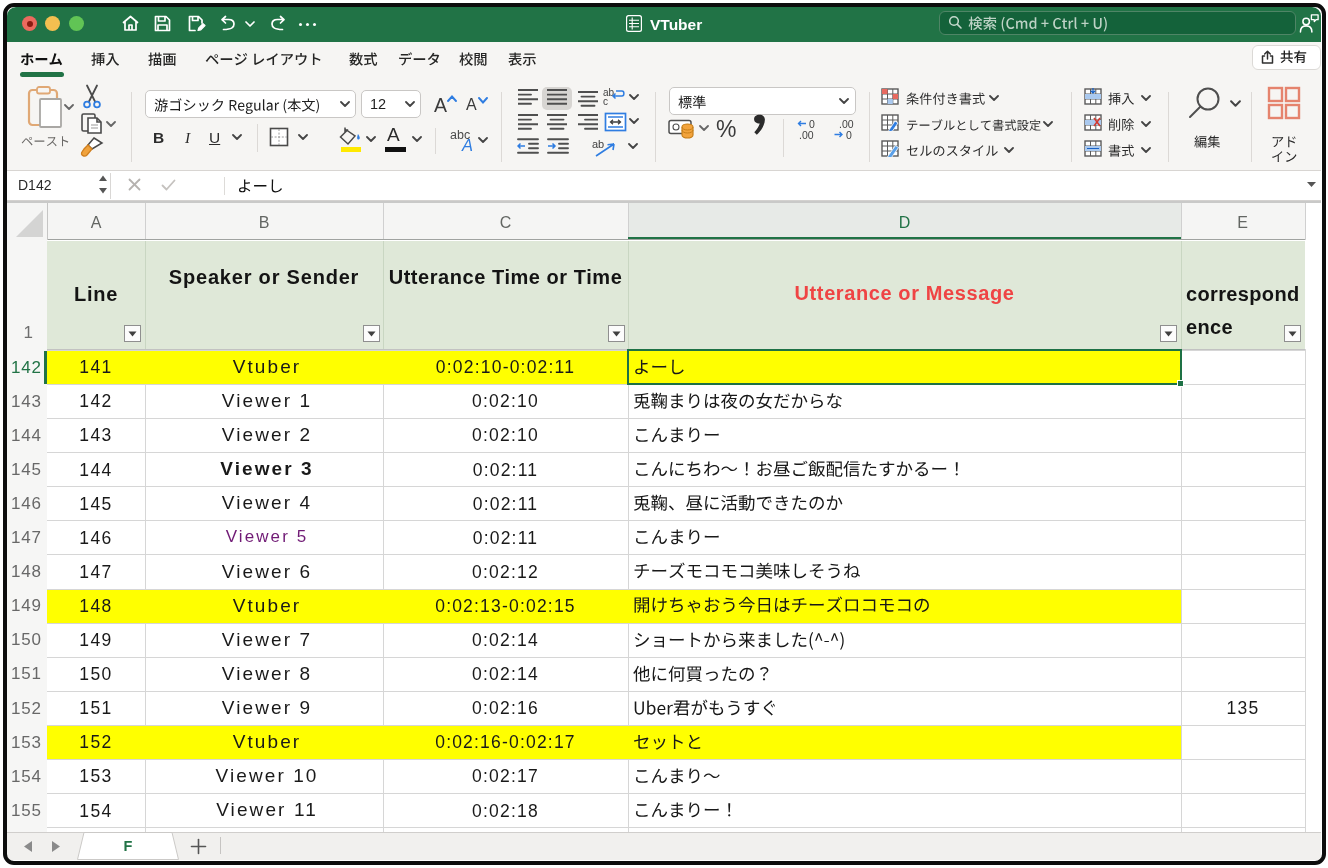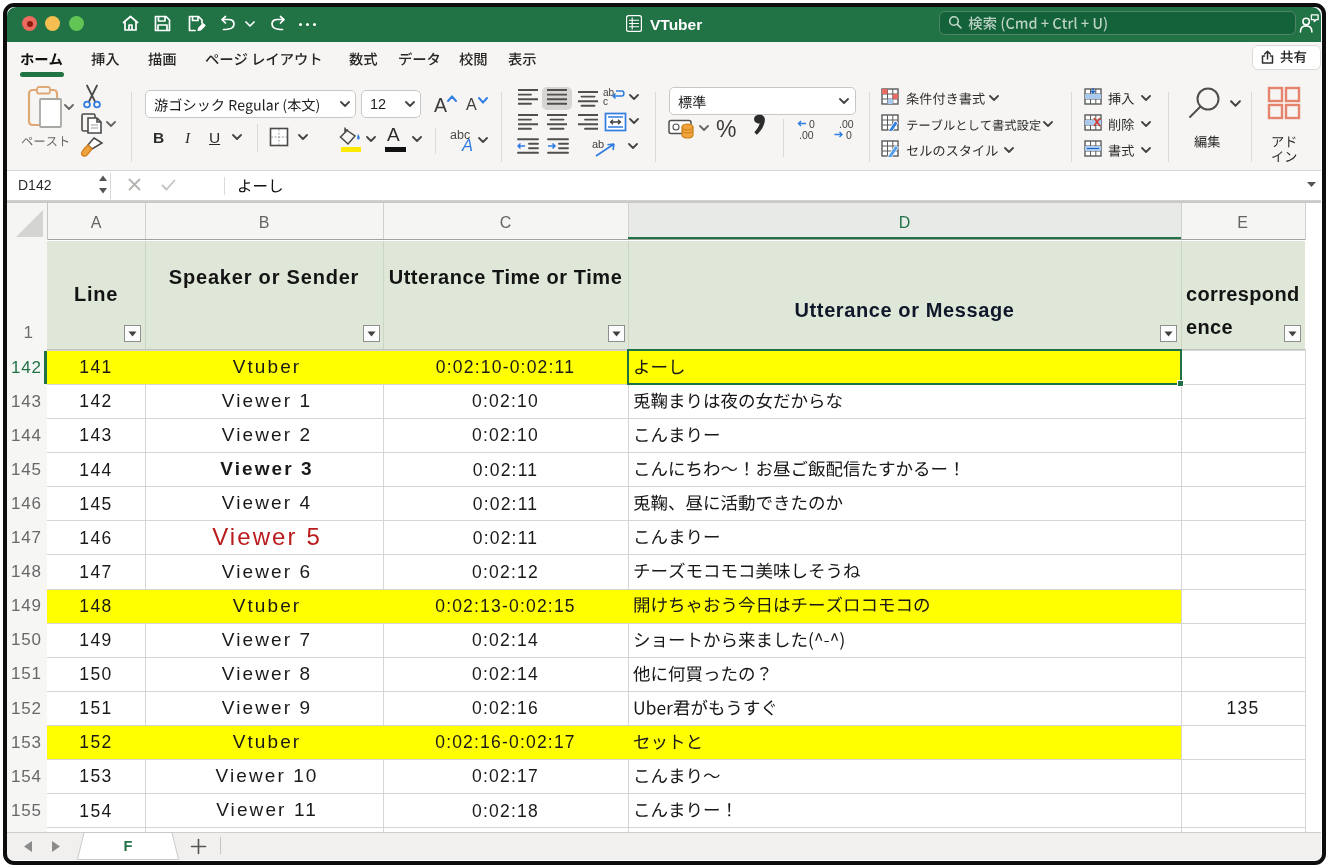--- a/index.html
+++ b/index.html
@@ -509,21 +509,21 @@
         <div style="position:absolute;left:47.0px;top:239.5px;width:1274.0px;height:592.5px;background:#fff;"></div>
         <div style="position:absolute;left:47.0px;top:240.5px;width:1258.0px;height:108.5px;background:#dfe8d8;"></div>
         <div style="position:absolute;left:145.0px;top:240.5px;width:1.0px;height:108.5px;background:#c9d6c2;"></div>
         <div style="position:absolute;left:383.0px;top:240.5px;width:1.0px;height:108.5px;background:#c9d6c2;"></div>
         <div style="position:absolute;left:628.0px;top:240.5px;width:1.0px;height:108.5px;background:#c9d6c2;"></div>
         <div style="position:absolute;left:1181.0px;top:240.5px;width:1.0px;height:108.5px;background:#c9d6c2;"></div>
         <div style="position:absolute;left:33.0px;transform:translateX(-100%);top:322.6px;font-family:'Liberation Sans',sans-serif;font-size:17.0px;font-weight:400;color:#6e6e6e;line-height:19.5px;white-space:nowrap;">1</div>
         <div style="position:absolute;left:96.0px;transform:translateX(-50%);top:282.9px;font-family:'Liberation Sans',sans-serif;font-size:20.0px;font-weight:700;color:#141414;line-height:23.0px;white-space:nowrap;letter-spacing:0.7px;">Line</div>
         <div style="position:absolute;left:264.0px;transform:translateX(-50%);top:266px;font-family:'Liberation Sans',sans-serif;font-size:20.0px;font-weight:700;color:#141414;line-height:23.0px;white-space:nowrap;letter-spacing:0.8px;">Speaker or Sender</div>
         <div style="position:absolute;left:505.5px;transform:translateX(-50%);top:265.9px;font-family:'Liberation Sans',sans-serif;font-size:20.0px;font-weight:700;color:#141414;line-height:23.0px;white-space:nowrap;letter-spacing:0.55px;">Utterance Time or Time</div>
-        <div style="position:absolute;left:904.5px;transform:translateX(-50%);top:299px;font-family:'Liberation Sans',sans-serif;font-size:20.0px;font-weight:700;color:#0f172a;line-height:23.0px;white-space:nowrap;letter-spacing:0.6px;">Utterance or Message</div>
+        <div style="position:absolute;left:904.5px;transform:translateX(-50%);top:282px;font-family:'Liberation Sans',sans-serif;font-size:20.0px;font-weight:700;color:#ef4444;line-height:23.0px;white-space:nowrap;letter-spacing:0.6px;">Utterance or Message</div>
         <div style="position:absolute;left:1186.0px;top:282.9px;font-family:'Liberation Sans',sans-serif;font-size:20.0px;font-weight:700;color:#141414;line-height:23.0px;white-space:nowrap;letter-spacing:0.35px;">correspond</div>
         <div style="position:absolute;left:1186.0px;top:315.9px;font-family:'Liberation Sans',sans-serif;font-size:20.0px;font-weight:700;color:#141414;line-height:23.0px;white-space:nowrap;letter-spacing:0.35px;">ence</div>
         <svg style="position:absolute;left:123.5px;top:324.5px" width="17" height="17" viewBox="0 0 17 17">
 <rect x="0.5" y="0.5" width="16" height="16" fill="#fcfcfc" stroke="#8f8f8f"></rect>
 <path d="M4.5 6.5 h8 l-4 5 z" fill="#3f3f3f"></path>
         </svg>
         <svg style="position:absolute;left:362.5px;top:324.5px" width="17" height="17" viewBox="0 0 17 17">
 <rect x="0.5" y="0.5" width="16" height="16" fill="#fcfcfc" stroke="#8f8f8f"></rect>
 <path d="M4.5 6.5 h8 l-4 5 z" fill="#3f3f3f"></path>
         </svg>
@@ -602,21 +602,21 @@
         <div style="position:absolute;left:633.0px;top:460.0px;line-height:0"><svg width="332.5" height="18.4" viewBox="0 0 19000 1050" style="overflow:visible">
             <path transform="translate(0 880) scale(1 -1)" fill="#191919" d="M235 702V620C314 614 399 609 499 609C592 609 701 616 769 621V703C697 696 595 689 499 689C399 689 307 693 235 702ZM275 299 194 307C185 266 173 219 173 168C173 42 291 -25 494 -25C636 -25 763 -10 835 10L834 96C759 71 630 56 492 56C332 56 254 109 254 185C254 222 262 259 275 299ZM1547 742 1459 778C1447 749 1434 724 1422 701C1368 604 1149 194 1076 -8L1162 -38C1175 12 1218 130 1248 190C1287 268 1362 350 1443 350C1488 350 1513 324 1516 280C1519 225 1517 148 1520 90C1524 31 1558 -37 1665 -37C1810 -37 1894 75 1947 236L1881 290C1855 184 1789 46 1678 46C1634 46 1600 67 1597 117C1594 166 1595 243 1593 302C1590 381 1542 423 1476 423C1428 423 1375 405 1327 361C1379 458 1471 624 1515 693C1527 712 1538 730 1547 742ZM2456 675V595C2566 583 2760 583 2867 595V676C2767 661 2565 657 2456 675ZM2495 268 2423 275C2412 226 2406 191 2406 157C2406 63 2481 7 2649 7C2752 7 2836 16 2899 28L2897 112C2816 94 2739 86 2649 86C2513 86 2480 130 2480 176C2480 203 2485 231 2495 268ZM2265 752 2176 760C2176 738 2173 712 2169 689C2157 606 2124 435 2124 288C2124 153 2141 38 2161 -33L2233 -28C2232 -18 2231 -4 2230 7C2229 18 2232 37 2235 52C2244 99 2280 205 2306 276L2264 308C2247 267 2223 207 2206 162C2200 211 2197 253 2197 302C2197 414 2228 593 2247 685C2251 703 2260 735 2265 752ZM3112 656 3113 578C3171 572 3235 568 3303 568H3304C3279 455 3239 312 3188 212L3263 185C3272 203 3281 216 3294 231C3360 311 3470 352 3589 352C3706 352 3768 294 3768 219C3768 55 3543 15 3312 47L3332 -32C3636 -65 3850 13 3850 221C3850 338 3757 419 3598 419C3493 419 3403 395 3316 334C3338 391 3361 486 3379 570C3509 575 3668 592 3785 612L3784 689C3661 662 3514 646 3394 641L3405 699C3410 725 3416 756 3423 783L3334 788C3335 760 3334 737 3330 705L3319 639H3302C3242 639 3165 647 3112 656ZM4293 720 4288 625C4236 617 4177 610 4144 608C4120 607 4101 606 4079 607L4087 524L4283 551L4276 454C4226 375 4111 219 4055 149L4105 80C4153 148 4219 243 4268 316L4267 277C4265 168 4265 117 4264 21C4264 5 4263 -24 4261 -38H4348C4346 -20 4344 5 4343 23C4338 112 4339 173 4339 264C4339 300 4340 340 4342 382C4433 467 4539 525 4655 525C4787 525 4848 424 4848 347C4849 175 4697 96 4528 72L4565 -3C4783 39 4930 144 4929 345C4928 500 4805 598 4667 598C4572 598 4458 563 4348 472L4353 537C4368 562 4385 589 4398 607L4368 642L4363 640C4370 710 4378 766 4383 791L4289 794C4293 769 4293 742 4293 720ZM5472 352C5542 282 5606 245 5697 245C5803 245 5895 306 5958 420L5887 458C5846 379 5777 326 5698 326C5626 326 5582 357 5528 408C5458 478 5394 515 5303 515C5197 515 5105 454 5042 340L5113 302C5154 381 5223 434 5302 434C5375 434 5418 403 5472 352ZM6467 242H6533L6553 630L6555 748H6445L6447 630ZM6500 -5C6535 -5 6564 21 6564 61C6564 101 6535 128 6500 128C6465 128 6436 101 6436 61C6436 21 6464 -5 6500 -5ZM7721 688 7685 628C7749 594 7860 525 7909 478L7950 542C7901 582 7792 650 7721 688ZM7325 279 7328 102C7328 69 7315 53 7292 53C7253 53 7183 92 7183 138C7183 183 7244 241 7325 279ZM7121 619 7123 543C7157 539 7194 538 7251 538C7272 538 7297 539 7325 541L7324 410V353C7209 304 7105 217 7105 134C7105 45 7235 -32 7313 -32C7367 -32 7401 -2 7401 91L7397 308C7469 333 7540 347 7615 347C7710 347 7787 301 7787 216C7787 124 7707 77 7619 60C7582 52 7539 52 7502 53L7530 -28C7565 -26 7609 -24 7654 -14C7791 19 7867 96 7867 217C7867 337 7762 416 7616 416C7550 416 7472 403 7396 379V414L7398 549C7471 557 7549 570 7608 584L7606 662C7549 645 7473 631 7400 622L7404 730C7405 753 7408 781 7411 799H7322C7325 782 7327 748 7327 728L7326 614C7298 612 7272 611 7249 611C7212 611 7176 612 7121 619ZM8083 22V-46H8924V22ZM8333 254H8675V157H8333ZM8333 404H8675V308H8333ZM8177 795V655C8177 516 8161 323 8032 183C8048 173 8078 144 8089 129C8195 245 8234 404 8247 540H8686C8692 513 8699 487 8708 461H8264V100H8747V358C8789 264 8845 186 8915 136C8927 157 8951 185 8970 200C8870 262 8797 394 8757 540H8854V795ZM8252 731H8779V605H8251L8252 654ZM9217 691V610C9296 603 9381 599 9482 599C9574 599 9683 606 9751 611V693C9679 685 9577 679 9481 679C9381 679 9289 683 9217 691ZM9257 288 9176 296C9166 256 9155 209 9155 157C9155 31 9273 -36 9476 -36C9619 -36 9746 -20 9817 -1L9816 85C9741 61 9612 46 9474 46C9314 46 9237 98 9237 175C9237 212 9244 249 9257 288ZM9779 803 9725 780C9753 742 9787 681 9807 640L9861 665C9840 705 9804 767 9779 803ZM9889 843 9836 820C9865 782 9898 725 9919 682L9974 706C9954 743 9916 806 9889 843ZM10635 459H10861C10837 353 10800 263 10752 189C10700 267 10661 359 10635 459ZM10506 791V439C10506 320 10499 172 10440 48C10420 99 10385 167 10351 219L10290 195C10306 170 10321 141 10336 112L10176 65V250H10428V576H10307V670H10243V576H10108V46L10039 28L10066 -42C10151 -15 10258 20 10363 55C10372 32 10380 11 10386 -6L10419 9C10410 -7 10400 -22 10388 -37C10404 -46 10434 -67 10446 -80C10559 60 10576 274 10576 432C10607 318 10651 215 10708 129C10656 66 10594 17 10526 -19C10541 -30 10565 -60 10575 -76C10640 -40 10700 8 10752 70C10801 10 10858 -40 10924 -76C10935 -57 10958 -30 10974 -16C10906 18 10846 67 10796 128C10864 228 10916 356 10944 514L10899 530L10886 528H10576V721H10943V791ZM10176 388H10360V306H10176ZM10176 443V520H10360V443ZM10225 840C10187 760 10116 661 10016 588C10032 578 10053 556 10065 541C10161 615 10228 706 10272 778C10328 728 10390 656 10421 611L10471 664C10434 715 10359 788 10297 840ZM11554 795V723H11858V480H11557V46C11557 -46 11585 -70 11678 -70C11697 -70 11825 -70 11846 -70C11937 -70 11959 -24 11968 139C11947 144 11916 158 11898 171C11893 27 11886 1 11841 1C11813 1 11707 1 11686 1C11640 1 11631 8 11631 46V408H11858V340H11930V795ZM11143 158H11420V54H11143ZM11143 214V553H11211V474C11211 420 11201 355 11143 304C11153 298 11169 283 11176 274C11239 332 11253 412 11253 473V553H11309V364C11309 316 11321 307 11361 307C11368 307 11402 307 11410 307H11420V214ZM11057 801V734H11201V618H11082V-76H11143V-7H11420V-62H11482V618H11369V734H11505V801ZM11255 618V734H11314V618ZM11352 553H11420V351L11417 353C11415 351 11413 350 11402 350C11395 350 11370 350 11365 350C11353 350 11352 352 11352 365ZM12405 793V731H12867V793ZM12393 515V453H12885V515ZM12393 376V314H12883V376ZM12311 654V591H12962V654ZM12383 237V-80H12455V-33H12819V-77H12894V237ZM12455 30V176H12819V30ZM12277 837C12218 686 12121 537 12020 441C12033 424 12054 384 12062 367C12100 405 12137 450 12173 499V-77H12245V609C12284 675 12319 745 12347 815ZM13537 482V408C13599 415 13660 418 13723 418C13781 418 13840 413 13891 406L13893 482C13839 488 13779 491 13720 491C13656 491 13590 487 13537 482ZM13558 239 13483 246C13475 204 13468 167 13468 128C13468 29 13554 -19 13712 -19C13785 -19 13851 -13 13905 -5L13908 76C13847 63 13778 56 13713 56C13570 56 13544 102 13544 149C13544 175 13549 206 13558 239ZM13221 620C13185 620 13149 621 13101 627L13104 549C13140 547 13176 545 13220 545C13248 545 13279 546 13312 548C13304 512 13295 474 13286 441C13249 300 13178 97 13118 -6L13206 -36C13258 74 13326 280 13362 422C13374 466 13385 512 13394 556C13464 564 13537 575 13602 590V669C13541 653 13475 641 13410 633L13425 707C13429 727 13437 765 13443 787L13347 795C13349 774 13348 740 13344 712C13341 692 13336 660 13329 625C13290 622 13254 620 13221 620ZM14568 372C14577 278 14538 231 14480 231C14424 231 14378 268 14378 330C14378 395 14427 436 14479 436C14519 436 14552 417 14568 372ZM14096 653 14098 576C14223 585 14393 592 14545 593L14546 492C14526 499 14504 503 14479 503C14384 503 14303 428 14303 329C14303 220 14383 162 14467 162C14501 162 14530 171 14554 189C14514 98 14422 42 14289 12L14356 -54C14589 16 14655 166 14655 301C14655 351 14644 395 14623 429L14621 594H14635C14781 594 14872 592 14928 589L14929 663C14881 663 14758 664 14636 664H14621L14622 729C14623 742 14625 781 14627 792H14536C14537 784 14541 755 14542 729L14544 663C14395 661 14207 655 14096 653ZM15782 674 15709 641C15780 558 15858 382 15887 279L15965 316C15931 409 15844 593 15782 674ZM15078 561 15086 474C15112 478 15153 483 15176 486L15303 500C15269 366 15194 138 15092 1L15174 -31C15279 138 15347 364 15384 508C15428 512 15468 515 15492 515C15555 515 15598 498 15598 406C15598 298 15582 168 15550 100C15530 57 15500 49 15463 49C15435 49 15382 56 15340 69L15353 -14C15385 -22 15433 -29 15471 -29C15536 -29 15585 -12 15617 55C15659 138 15675 297 15675 416C15675 551 15602 585 15513 585C15489 585 15447 582 15400 578L15426 721C15430 740 15434 762 15438 780L15345 790C15345 722 15335 644 15319 572C15259 567 15200 562 15167 561C15135 560 15109 559 15078 561ZM16580 33C16555 29 16528 27 16499 27C16421 27 16366 57 16366 105C16366 140 16401 169 16446 169C16522 169 16572 112 16580 33ZM16238 737 16241 654C16262 657 16285 659 16307 660C16360 663 16560 672 16613 674C16562 629 16437 524 16381 478C16323 429 16195 322 16112 254L16169 195C16296 324 16385 395 16552 395C16682 395 16776 321 16776 223C16776 141 16731 83 16651 52C16639 147 16572 229 16447 229C16354 229 16293 168 16293 99C16293 16 16376 -43 16512 -43C16724 -43 16856 61 16856 222C16856 357 16737 457 16571 457C16526 457 16478 452 16432 436C16510 501 16646 617 16696 655C16714 670 16734 683 16752 696L16706 754C16696 751 16682 748 16652 746C16599 741 16361 733 16309 733C16289 733 16261 734 16238 737ZM17102 433V335C17133 338 17186 340 17241 340C17316 340 17715 340 17790 340C17835 340 17877 336 17897 335V433C17875 431 17839 428 17789 428C17715 428 17315 428 17241 428C17185 428 17132 431 17102 433ZM18467 242H18533L18553 630L18555 748H18445L18447 630ZM18500 -5C18535 -5 18564 21 18564 61C18564 101 18535 128 18500 128C18465 128 18436 101 18436 61C18436 21 18464 -5 18500 -5Z"></path>
           </svg></div>
         <div style="position:absolute;left:96.0px;transform:translateX(-50%);top:493.6px;font-family:'Liberation Sans',sans-serif;font-size:17.5px;font-weight:400;color:#191919;line-height:20.1px;white-space:nowrap;letter-spacing:1.4px;">145</div>
         <div style="position:absolute;left:267.0px;transform:translateX(-50%);top:492.3px;font-family:'Liberation Sans',sans-serif;font-size:19.0px;font-weight:400;color:#191919;line-height:21.8px;white-space:nowrap;letter-spacing:2.1px;">Viewer 4</div>
         <div style="position:absolute;left:505.5px;transform:translateX(-50%);top:493.6px;font-family:'Liberation Sans',sans-serif;font-size:17.5px;font-weight:400;color:#191919;line-height:20.1px;white-space:nowrap;letter-spacing:1.2px;">0:02:11</div>
         <div style="position:absolute;left:633.0px;top:494.1px;line-height:0"><svg width="210.0" height="18.4" viewBox="0 0 12000 1050" style="overflow:visible">
             <path transform="translate(0 880) scale(1 -1)" fill="#191919" d="M661 215C715 176 776 117 803 75L854 122C826 163 763 220 709 258ZM149 590V271H418C371 133 271 39 50 -16C67 -32 88 -61 96 -81C344 -14 451 101 499 271H522V40C522 -41 549 -62 652 -62C674 -62 819 -62 843 -62C927 -62 949 -33 960 86C938 90 907 102 891 114C887 20 879 6 837 6C804 6 683 6 658 6C607 6 597 11 597 41V271H860V590H536L539 707C670 721 793 740 890 763L835 823C663 780 343 750 76 737C84 721 92 692 94 673C211 679 337 687 460 699L458 590ZM222 522H456C453 455 447 395 436 340H222ZM533 522H783V340H514C524 396 530 456 533 522ZM1481 513C1502 467 1519 408 1524 368L1574 384C1568 422 1549 481 1527 525ZM1754 537C1742 492 1717 425 1698 382L1743 366C1763 405 1788 466 1810 518ZM1609 572V344H1459V282H1592C1550 197 1482 104 1423 53C1434 37 1449 10 1456 -8C1510 40 1566 120 1609 202V-52H1674V209C1711 167 1756 111 1775 84L1816 135C1795 159 1706 248 1674 277V282H1823V344H1674V572ZM1547 840C1517 721 1467 606 1402 531C1417 521 1443 498 1454 487C1486 526 1516 574 1542 628H1867C1863 189 1856 39 1836 8C1828 -6 1820 -10 1806 -9C1789 -9 1753 -9 1713 -6C1725 -25 1731 -55 1733 -74C1771 -76 1811 -76 1836 -73C1863 -70 1881 -61 1898 -35C1927 9 1929 162 1935 657C1936 667 1936 695 1936 695H1570C1587 737 1601 781 1612 826ZM1070 484V239H1207V167H1039V103H1207V-81H1275V103H1451V167H1275V239H1417V484H1275V550H1371V683H1443V746H1371V839H1303V746H1180V839H1115V746H1046V683H1115V550H1207V484ZM1303 683V608H1180V683ZM1130 427H1212V296H1130ZM1270 427H1356V296H1270ZM2273 -56 2341 2C2279 75 2189 166 2117 224L2052 167C2123 109 2209 23 2273 -56ZM3083 22V-46H3924V22ZM3333 254H3675V157H3333ZM3333 404H3675V308H3333ZM3177 795V655C3177 516 3161 323 3032 183C3048 173 3078 144 3089 129C3195 245 3234 404 3247 540H3686C3692 513 3699 487 3708 461H3264V100H3747V358C3789 264 3845 186 3915 136C3927 157 3951 185 3970 200C3870 262 3797 394 3757 540H3854V795ZM3252 731H3779V605H3251L3252 654ZM4456 675V595C4566 583 4760 583 4867 595V676C4767 661 4565 657 4456 675ZM4495 268 4423 275C4412 226 4406 191 4406 157C4406 63 4481 7 4649 7C4752 7 4836 16 4899 28L4897 112C4816 94 4739 86 4649 86C4513 86 4480 130 4480 176C4480 203 4485 231 4495 268ZM4265 752 4176 760C4176 738 4173 712 4169 689C4157 606 4124 435 4124 288C4124 153 4141 38 4161 -33L4233 -28C4232 -18 4231 -4 4230 7C4229 18 4232 37 4235 52C4244 99 4280 205 4306 276L4264 308C4247 267 4223 207 4206 162C4200 211 4197 253 4197 302C4197 414 4228 593 4247 685C4251 703 4260 735 4265 752ZM5091 774C5152 741 5236 693 5278 662L5322 724C5279 752 5194 798 5133 827ZM5042 499C5103 466 5186 418 5227 390L5269 452C5226 480 5142 525 5083 554ZM5065 -16 5129 -67C5188 26 5258 151 5311 257L5256 306C5198 193 5119 61 5065 -16ZM5320 547V475H5609V309H5392V-79H5462V-36H5819V-74H5891V309H5680V475H5957V547H5680V722C5767 737 5848 756 5914 778L5854 836C5743 797 5540 765 5367 747C5375 730 5385 701 5389 683C5460 690 5535 699 5609 710V547ZM5462 32V240H5819V32ZM6655 827C6655 751 6655 677 6653 606H6534V537H6651C6642 348 6616 185 6529 66V70L6328 49V129H6525V187H6328V248H6523V547H6328V610H6542V669H6328V743C6401 751 6470 760 6524 772L6487 830C6383 806 6201 788 6053 781C6060 765 6068 741 6071 725C6130 727 6195 731 6259 736V669H6042V610H6259V547H6072V248H6259V187H6069V129H6259V42L6042 22L6052 -44C6165 -32 6321 -14 6474 4C6461 -8 6446 -20 6431 -31C6449 -43 6475 -68 6486 -85C6665 48 6710 269 6723 537H6865C6855 171 6843 38 6819 8C6810 -5 6800 -7 6784 -7C6765 -7 6720 -7 6671 -3C6683 -23 6691 -54 6693 -75C6740 -77 6787 -78 6816 -74C6846 -71 6866 -63 6883 -36C6917 6 6927 146 6938 569C6938 578 6938 606 6938 606H6725C6727 677 6728 751 6728 827ZM6134 373H6259V300H6134ZM6328 373H6459V300H6328ZM6134 495H6259V423H6134ZM6328 495H6459V423H6328ZM7079 658 7088 571C7196 594 7451 618 7558 630C7466 575 7371 448 7371 292C7371 69 7582 -30 7767 -37L7796 46C7633 52 7451 114 7451 309C7451 428 7538 580 7680 626C7731 641 7819 642 7876 642V722C7809 719 7715 713 7606 704C7422 689 7233 670 7168 663C7149 661 7117 659 7079 658ZM7732 519 7681 497C7711 456 7740 404 7763 356L7814 380C7793 424 7755 486 7732 519ZM7841 561 7792 538C7823 496 7852 447 7876 398L7928 423C7905 467 7865 528 7841 561ZM8305 265 8227 281C8205 237 8187 195 8188 138C8189 10 8299 -48 8495 -48C8580 -48 8659 -42 8729 -31L8732 49C8660 34 8587 28 8494 28C8337 28 8263 69 8263 152C8263 196 8281 230 8305 265ZM8502 698 8509 673C8413 668 8299 671 8179 685L8184 612C8309 601 8432 599 8528 605L8555 527L8575 475C8462 465 8310 464 8160 480L8164 405C8318 394 8482 396 8604 407C8626 358 8652 309 8682 263C8650 267 8585 274 8532 280L8525 219C8594 211 8688 202 8744 187L8785 248C8771 262 8759 275 8748 291C8722 329 8699 372 8678 415C8748 425 8811 438 8859 451L8847 526C8800 511 8730 493 8647 483L8624 543L8602 612C8671 621 8742 636 8799 652L8788 724C8724 703 8654 688 8583 679C8572 719 8563 760 8559 798L8474 787C8484 759 8494 728 8502 698ZM9537 482V408C9599 415 9660 418 9723 418C9781 418 9840 413 9891 406L9893 482C9839 488 9779 491 9720 491C9656 491 9590 487 9537 482ZM9558 239 9483 246C9475 204 9468 167 9468 128C9468 29 9554 -19 9712 -19C9785 -19 9851 -13 9905 -5L9908 76C9847 63 9778 56 9713 56C9570 56 9544 102 9544 149C9544 175 9549 206 9558 239ZM9221 620C9185 620 9149 621 9101 627L9104 549C9140 547 9176 545 9220 545C9248 545 9279 546 9312 548C9304 512 9295 474 9286 441C9249 300 9178 97 9118 -6L9206 -36C9258 74 9326 280 9362 422C9374 466 9385 512 9394 556C9464 564 9537 575 9602 590V669C9541 653 9475 641 9410 633L9425 707C9429 727 9437 765 9443 787L9347 795C9349 774 9348 740 9344 712C9341 692 9336 660 9329 625C9290 622 9254 620 9221 620ZM10476 642C10465 550 10445 455 10420 372C10369 203 10316 136 10269 136C10224 136 10166 192 10166 318C10166 454 10284 618 10476 642ZM10559 644C10729 629 10826 504 10826 353C10826 180 10700 85 10572 56C10549 51 10518 46 10486 43L10533 -31C10770 0 10908 140 10908 350C10908 553 10759 718 10525 718C10281 718 10088 528 10088 311C10088 146 10177 44 10266 44C10359 44 10438 149 10499 355C10527 448 10546 550 10559 644ZM11782 674 11709 641C11780 558 11858 382 11887 279L11965 316C11931 409 11844 593 11782 674ZM11078 561 11086 474C11112 478 11153 483 11176 486L11303 500C11269 366 11194 138 11092 1L11174 -31C11279 138 11347 364 11384 508C11428 512 11468 515 11492 515C11555 515 11598 498 11598 406C11598 298 11582 168 11550 100C11530 57 11500 49 11463 49C11435 49 11382 56 11340 69L11353 -14C11385 -22 11433 -29 11471 -29C11536 -29 11585 -12 11617 55C11659 138 11675 297 11675 416C11675 551 11602 585 11513 585C11489 585 11447 582 11400 578L11426 721C11430 740 11434 762 11438 780L11345 790C11345 722 11335 644 11319 572C11259 567 11200 562 11167 561C11135 560 11109 559 11078 561Z"></path>
           </svg></div>
         <div style="position:absolute;left:96.0px;transform:translateX(-50%);top:527.7px;font-family:'Liberation Sans',sans-serif;font-size:17.5px;font-weight:400;color:#191919;line-height:20.1px;white-space:nowrap;letter-spacing:1.4px;">146</div>
-        <div style="position:absolute;left:267.0px;transform:translateX(-50%);top:526.4px;font-family:'Liberation Sans',sans-serif;font-size:24px;font-weight:400;color:#b91c1c;line-height:21.8px;white-space:nowrap;letter-spacing:2.1px;">Viewer 5</div>
+        <div style="position:absolute;left:267.0px;transform:translateX(-50%);top:526.4px;font-family:'Liberation Sans',sans-serif;font-size:17px;font-weight:400;color:#701a75;line-height:21.8px;white-space:nowrap;letter-spacing:2.1px;">Viewer 5</div>
         <div style="position:absolute;left:505.5px;transform:translateX(-50%);top:527.7px;font-family:'Liberation Sans',sans-serif;font-size:17.5px;font-weight:400;color:#191919;line-height:20.1px;white-space:nowrap;letter-spacing:1.2px;">0:02:11</div>
         <div style="position:absolute;left:633.0px;top:528.1px;line-height:0"><svg width="87.5" height="18.4" viewBox="0 0 5000 1050" style="overflow:visible">
             <path transform="translate(0 880) scale(1 -1)" fill="#191919" d="M235 702V620C314 614 399 609 499 609C592 609 701 616 769 621V703C697 696 595 689 499 689C399 689 307 693 235 702ZM275 299 194 307C185 266 173 219 173 168C173 42 291 -25 494 -25C636 -25 763 -10 835 10L834 96C759 71 630 56 492 56C332 56 254 109 254 185C254 222 262 259 275 299ZM1547 742 1459 778C1447 749 1434 724 1422 701C1368 604 1149 194 1076 -8L1162 -38C1175 12 1218 130 1248 190C1287 268 1362 350 1443 350C1488 350 1513 324 1516 280C1519 225 1517 148 1520 90C1524 31 1558 -37 1665 -37C1810 -37 1894 75 1947 236L1881 290C1855 184 1789 46 1678 46C1634 46 1600 67 1597 117C1594 166 1595 243 1593 302C1590 381 1542 423 1476 423C1428 423 1375 405 1327 361C1379 458 1471 624 1515 693C1527 712 1538 730 1547 742ZM2500 178 2501 111C2501 42 2452 24 2395 24C2296 24 2256 59 2256 105C2256 151 2308 188 2403 188C2436 188 2469 185 2500 178ZM2185 473 2186 398C2258 390 2368 384 2436 384H2493L2497 248C2470 252 2442 254 2413 254C2269 254 2182 192 2182 101C2182 5 2260 -46 2404 -46C2534 -46 2580 24 2580 94L2578 156C2678 120 2761 59 2820 5L2866 76C2809 123 2707 196 2574 232L2567 386C2662 389 2750 397 2844 409L2845 484C2754 470 2663 461 2566 457V469V597C2662 602 2757 611 2836 620L2837 693C2747 679 2656 670 2566 666L2567 727C2568 756 2570 776 2573 794H2488C2490 780 2492 751 2492 734V663H2446C2379 663 2255 673 2190 685L2191 611C2254 604 2377 594 2447 594H2491V469V454H2437C2371 454 2257 461 2185 473ZM3339 789 3251 792C3249 765 3247 736 3243 706C3231 625 3212 478 3212 383C3212 318 3218 262 3223 224L3300 230C3294 280 3293 314 3298 353C3310 484 3426 666 3551 666C3656 666 3710 552 3710 394C3710 143 3540 54 3323 22L3370 -50C3618 -5 3792 117 3792 395C3792 605 3697 738 3564 738C3437 738 3333 613 3292 511C3298 581 3318 716 3339 789ZM4102 433V335C4133 338 4186 340 4241 340C4316 340 4715 340 4790 340C4835 340 4877 336 4897 335V433C4875 431 4839 428 4789 428C4715 428 4315 428 4241 428C4185 428 4132 431 4102 433Z"></path>
           </svg></div>
         <div style="position:absolute;left:96.0px;transform:translateX(-50%);top:561.8px;font-family:'Liberation Sans',sans-serif;font-size:17.5px;font-weight:400;color:#191919;line-height:20.1px;white-space:nowrap;letter-spacing:1.4px;">147</div>
         <div style="position:absolute;left:267.0px;transform:translateX(-50%);top:560.5px;font-family:'Liberation Sans',sans-serif;font-size:19.0px;font-weight:400;color:#191919;line-height:21.8px;white-space:nowrap;letter-spacing:2.1px;">Viewer 6</div>
         <div style="position:absolute;left:505.5px;transform:translateX(-50%);top:561.8px;font-family:'Liberation Sans',sans-serif;font-size:17.5px;font-weight:400;color:#191919;line-height:20.1px;white-space:nowrap;letter-spacing:1.2px;">0:02:12</div>
         <div style="position:absolute;left:633.0px;top:562.3px;line-height:0"><svg width="227.5" height="18.4" viewBox="0 0 13000 1050" style="overflow:visible">
             <path transform="translate(0 880) scale(1 -1)" fill="#191919" d="M88 457V374C112 376 146 378 178 378H475C463 199 380 87 222 14L301 -41C473 59 546 191 557 378H836C861 378 891 376 913 374V457C892 455 856 453 834 453H558V645C630 656 707 671 757 684C771 688 791 693 813 699L760 768C711 747 593 723 502 710C394 696 242 692 166 695L186 621C263 622 376 625 477 635V453H176C146 453 111 455 88 457ZM1102 433V335C1133 338 1186 340 1241 340C1316 340 1715 340 1790 340C1835 340 1877 336 1897 335V433C1875 431 1839 428 1789 428C1715 428 1315 428 1241 428C1185 428 1132 431 1102 433ZM2757 814 2704 791C2731 752 2764 693 2784 653L2838 677C2819 716 2782 777 2757 814ZM2870 849 2818 826C2845 789 2878 732 2900 689L2954 713C2935 750 2897 812 2870 849ZM2780 651 2729 690C2713 685 2687 682 2654 682C2617 682 2308 682 2268 682C2238 682 2181 686 2167 688V598C2178 599 2233 603 2268 603C2303 603 2622 603 2658 603C2633 520 2560 401 2492 324C2389 209 2241 90 2080 27L2144 -40C2292 28 2427 137 2534 253C2636 161 2742 44 2809 -45L2879 16C2814 94 2692 224 2587 314C2658 404 2721 521 2755 608C2761 621 2774 643 2780 651ZM3115 426V342C3143 344 3184 346 3209 346H3404V120C3404 38 3452 -15 3603 -15C3698 -15 3794 -11 3872 -5L3877 79C3791 69 3709 65 3614 65C3522 65 3487 95 3487 145V346H3826C3848 346 3884 346 3907 343V425C3885 423 3845 421 3824 421H3487V632H3747C3782 632 3805 631 3829 630V710C3807 708 3779 706 3747 706C3673 706 3342 706 3271 706C3237 706 3208 708 3181 710V630C3208 632 3237 632 3271 632H3404V421H3209C3183 421 3142 424 3115 426ZM4159 134V43C4186 45 4231 47 4272 47H4761L4759 -9H4849C4848 7 4845 52 4845 88V604C4845 628 4847 659 4848 682C4828 681 4798 680 4774 680H4281C4249 680 4205 682 4172 686V597C4195 598 4245 600 4282 600H4761V128H4270C4228 128 4185 131 4159 134ZM5115 426V342C5143 344 5184 346 5209 346H5404V120C5404 38 5452 -15 5603 -15C5698 -15 5794 -11 5872 -5L5877 79C5791 69 5709 65 5614 65C5522 65 5487 95 5487 145V346H5826C5848 346 5884 346 5907 343V425C5885 423 5845 421 5824 421H5487V632H5747C5782 632 5805 631 5829 630V710C5807 708 5779 706 5747 706C5673 706 5342 706 5271 706C5237 706 5208 708 5181 710V630C5208 632 5237 632 5271 632H5404V421H5209C5183 421 5142 424 5115 426ZM6159 134V43C6186 45 6231 47 6272 47H6761L6759 -9H6849C6848 7 6845 52 6845 88V604C6845 628 6847 659 6848 682C6828 681 6798 680 6774 680H6281C6249 680 6205 682 6172 686V597C6195 598 6245 600 6282 600H6761V128H6270C6228 128 6185 131 6159 134ZM7695 842C7675 804 7637 748 7608 713L7646 700H7344L7378 715C7363 753 7328 805 7291 842L7225 814C7256 781 7287 736 7302 700H7098V633H7460V551H7147V486H7460V402H7058V334H7454C7450 300 7444 269 7437 241H7050V174H7411C7363 79 7262 20 7037 -13C7051 -29 7069 -60 7075 -80C7335 -38 7445 44 7496 174H7501C7573 22 7706 -53 7921 -81C7931 -60 7951 -29 7967 -12C7774 7 7646 63 7579 174H7953V241H7517C7523 270 7528 301 7533 334H7942V402H7536V486H7858V551H7536V633H7903V700H7681C7710 731 7744 775 7773 818ZM8615 835V675H8411V603H8615V434H8372V362H8586C8525 228 8420 100 8308 37C8325 23 8348 -3 8359 -22C8458 42 8550 152 8615 278V-79H8691V277C8749 158 8827 47 8907 -20C8920 0 8945 28 8963 42C8870 107 8776 234 8720 362H8951V434H8691V603H8910V675H8691V835ZM8073 748V88H8142V166H8336V748ZM8142 676H8267V239H8142ZM9340 779 9239 780C9245 751 9247 715 9247 678C9247 573 9237 320 9237 172C9237 9 9336 -51 9480 -51C9700 -51 9829 75 9898 170L9841 238C9769 134 9666 31 9483 31C9388 31 9319 70 9319 180C9319 329 9326 565 9331 678C9332 711 9335 746 9340 779ZM10262 747 10266 665C10287 667 10317 670 10342 672C10385 675 10561 683 10605 686C10542 630 10383 491 10275 416C10224 410 10156 402 10102 396L10109 321C10229 341 10362 356 10469 365C10418 334 10353 262 10353 176C10353 23 10486 -54 10730 -43L10747 38C10711 35 10662 33 10603 41C10512 53 10431 87 10431 188C10431 282 10526 365 10623 379C10683 387 10779 388 10877 383V457C10733 457 10553 444 10401 428C10481 491 10626 612 10700 674C10714 685 10740 703 10754 711L10703 768C10691 765 10672 761 10649 759C10591 752 10385 743 10341 743C10311 743 10286 744 10262 747ZM11720 333C11720 154 11549 58 11306 28L11351 -48C11610 -9 11805 113 11805 330C11805 473 11699 552 11557 552C11442 552 11328 520 11258 504C11228 497 11194 491 11166 489L11192 396C11216 406 11245 417 11276 427C11335 444 11433 477 11549 477C11652 477 11720 417 11720 333ZM11300 783 11287 707C11400 687 11602 667 11713 660L11725 737C11627 738 11410 758 11300 783ZM12293 720 12288 625C12236 616 12177 609 12144 607C12120 606 12101 605 12079 606L12087 524L12283 551L12276 454C12226 375 12111 219 12055 149L12104 81C12153 148 12219 244 12268 316L12267 277C12265 168 12265 117 12264 21C12264 5 12263 -24 12261 -38H12348C12346 -20 12344 5 12343 23C12338 112 12339 173 12339 264C12339 303 12340 347 12343 393C12432 486 12562 582 12654 582C12739 582 12798 502 12798 377C12798 327 12796 280 12790 238C12744 258 12696 268 12644 268C12542 268 12471 211 12471 131C12471 30 12552 -10 12648 -10C12749 -10 12808 38 12841 124C12871 99 12900 70 12930 36L12973 101C12935 141 12898 173 12861 199C12870 247 12874 304 12874 366C12874 531 12802 652 12668 652C12558 652 12434 563 12349 487L12353 537L12398 607L12369 642L12363 640C12370 710 12378 766 12383 791L12290 794C12293 769 12293 742 12293 720ZM12774 169C12753 102 12713 59 12642 59C12586 59 12539 83 12539 134C12539 177 12586 205 12638 205C12687 205 12732 192 12774 169Z"></path>
           </svg></div>

